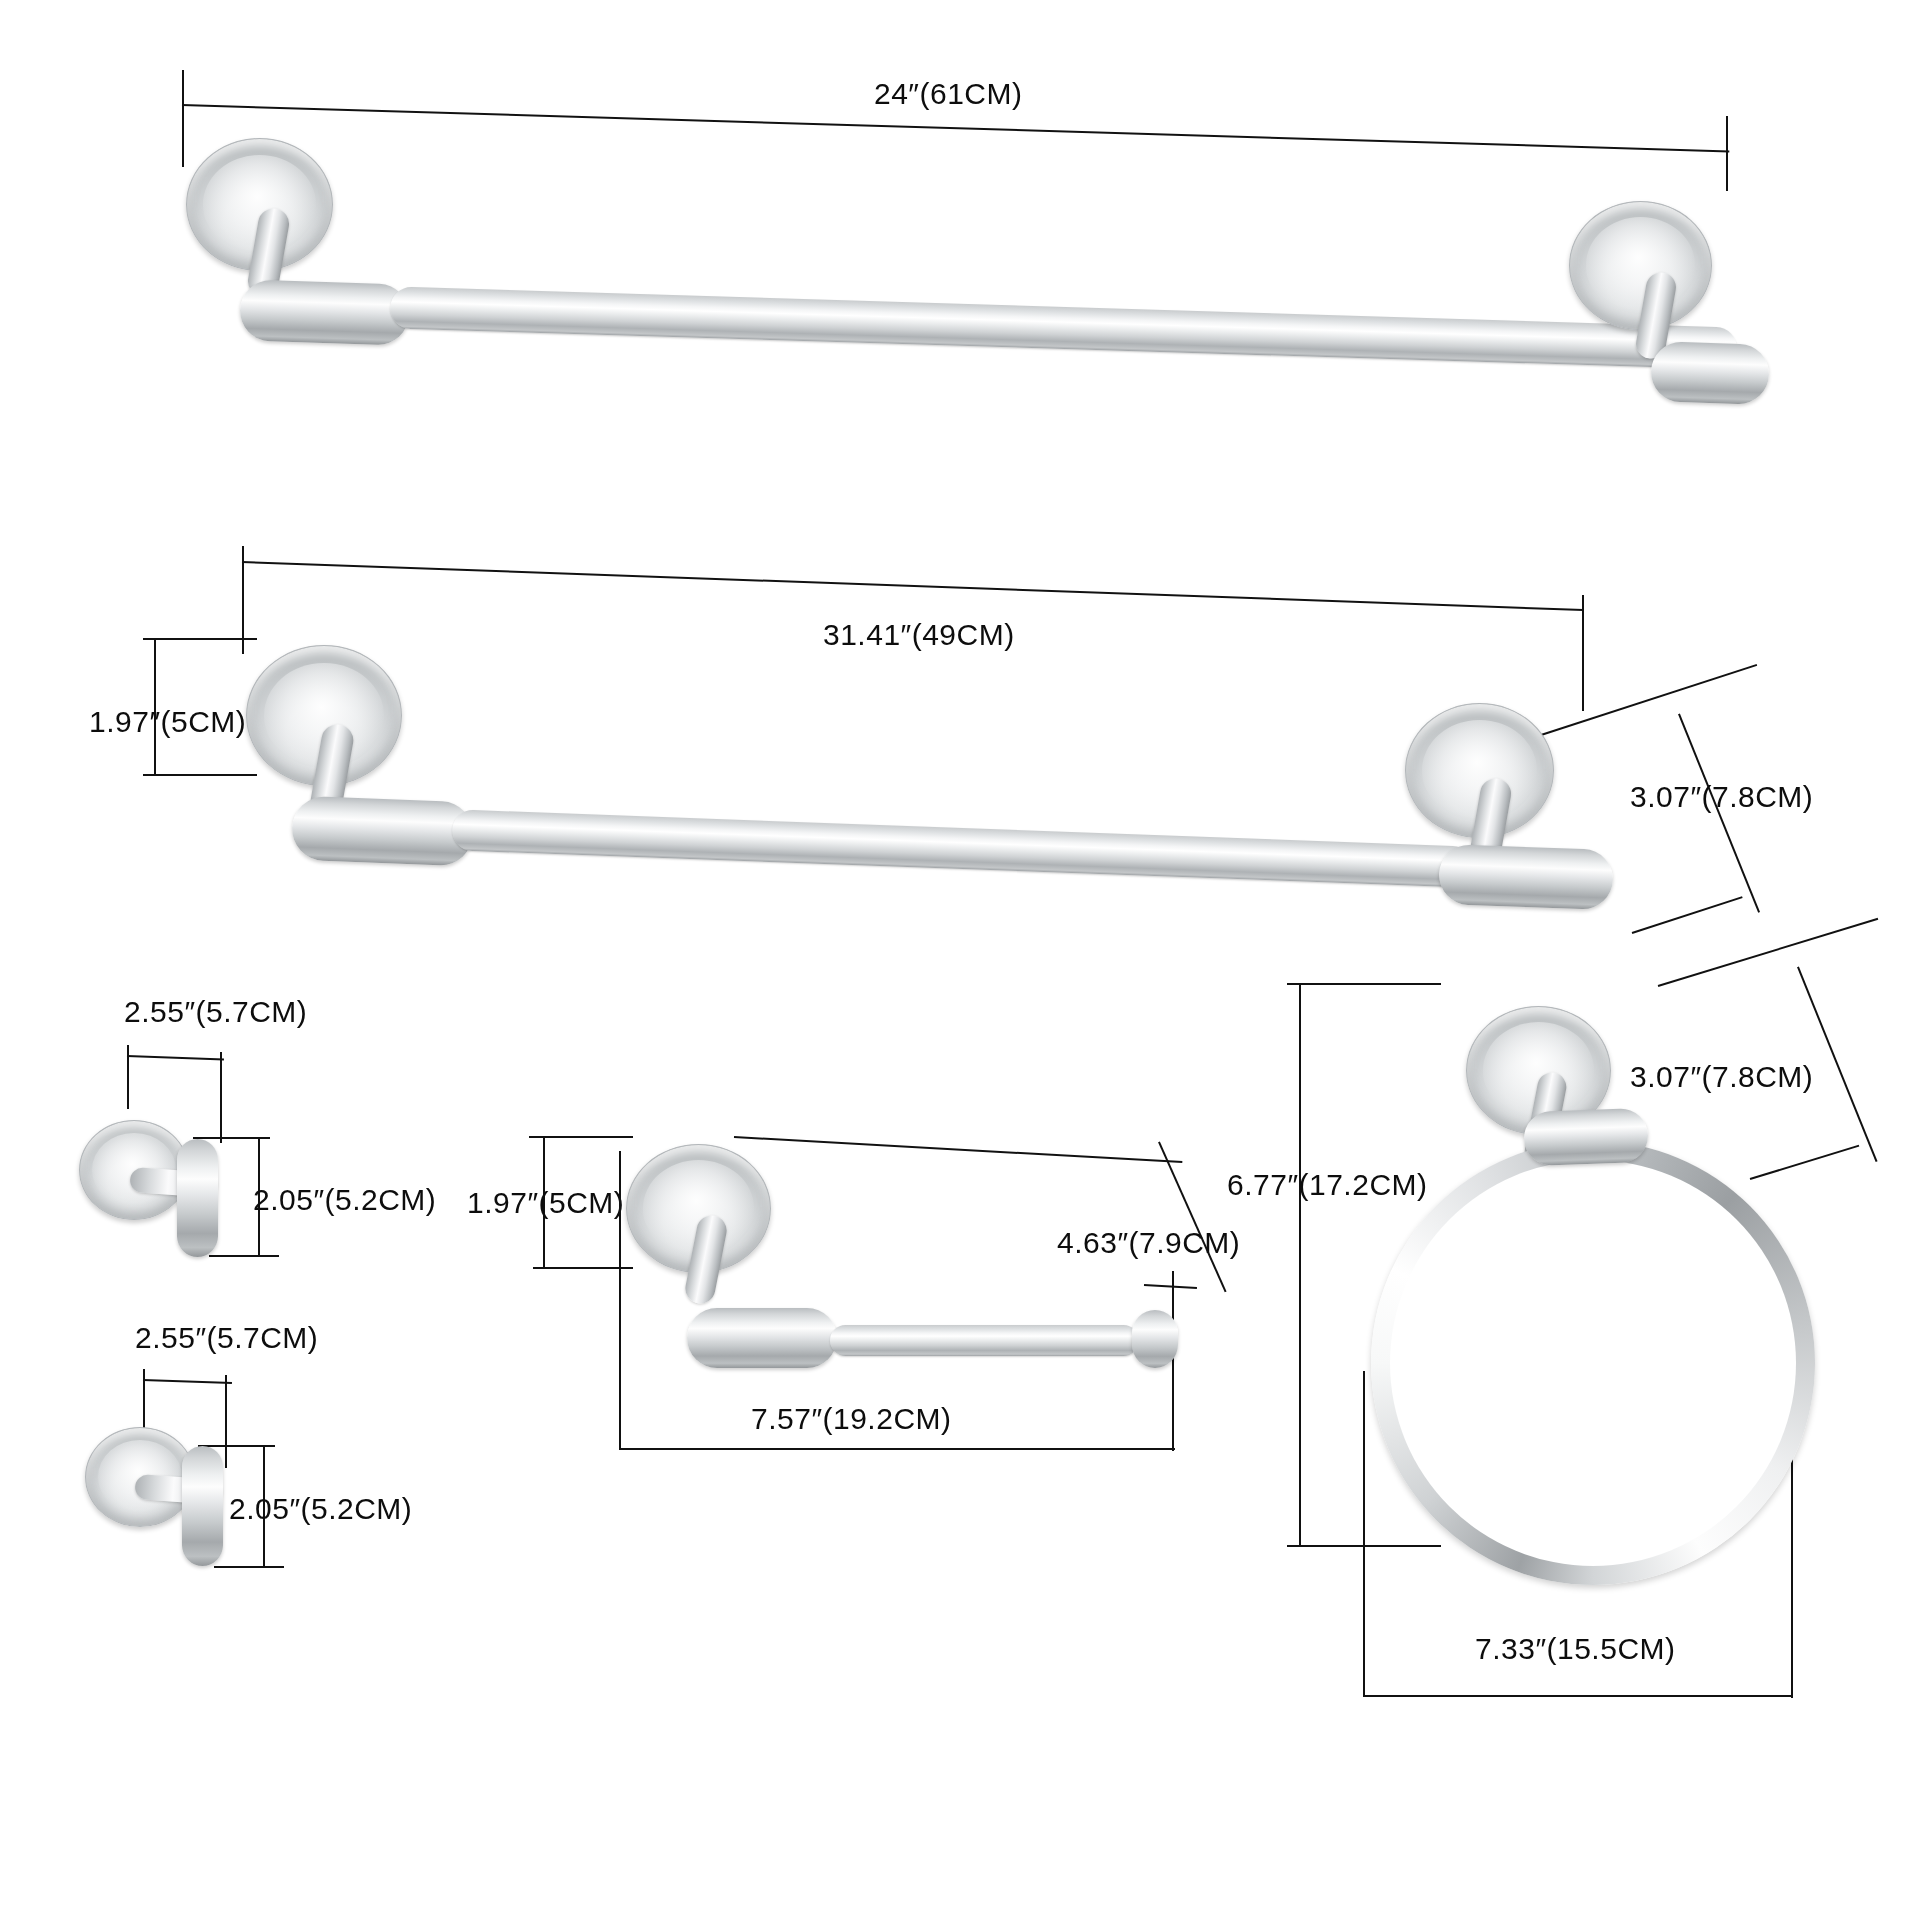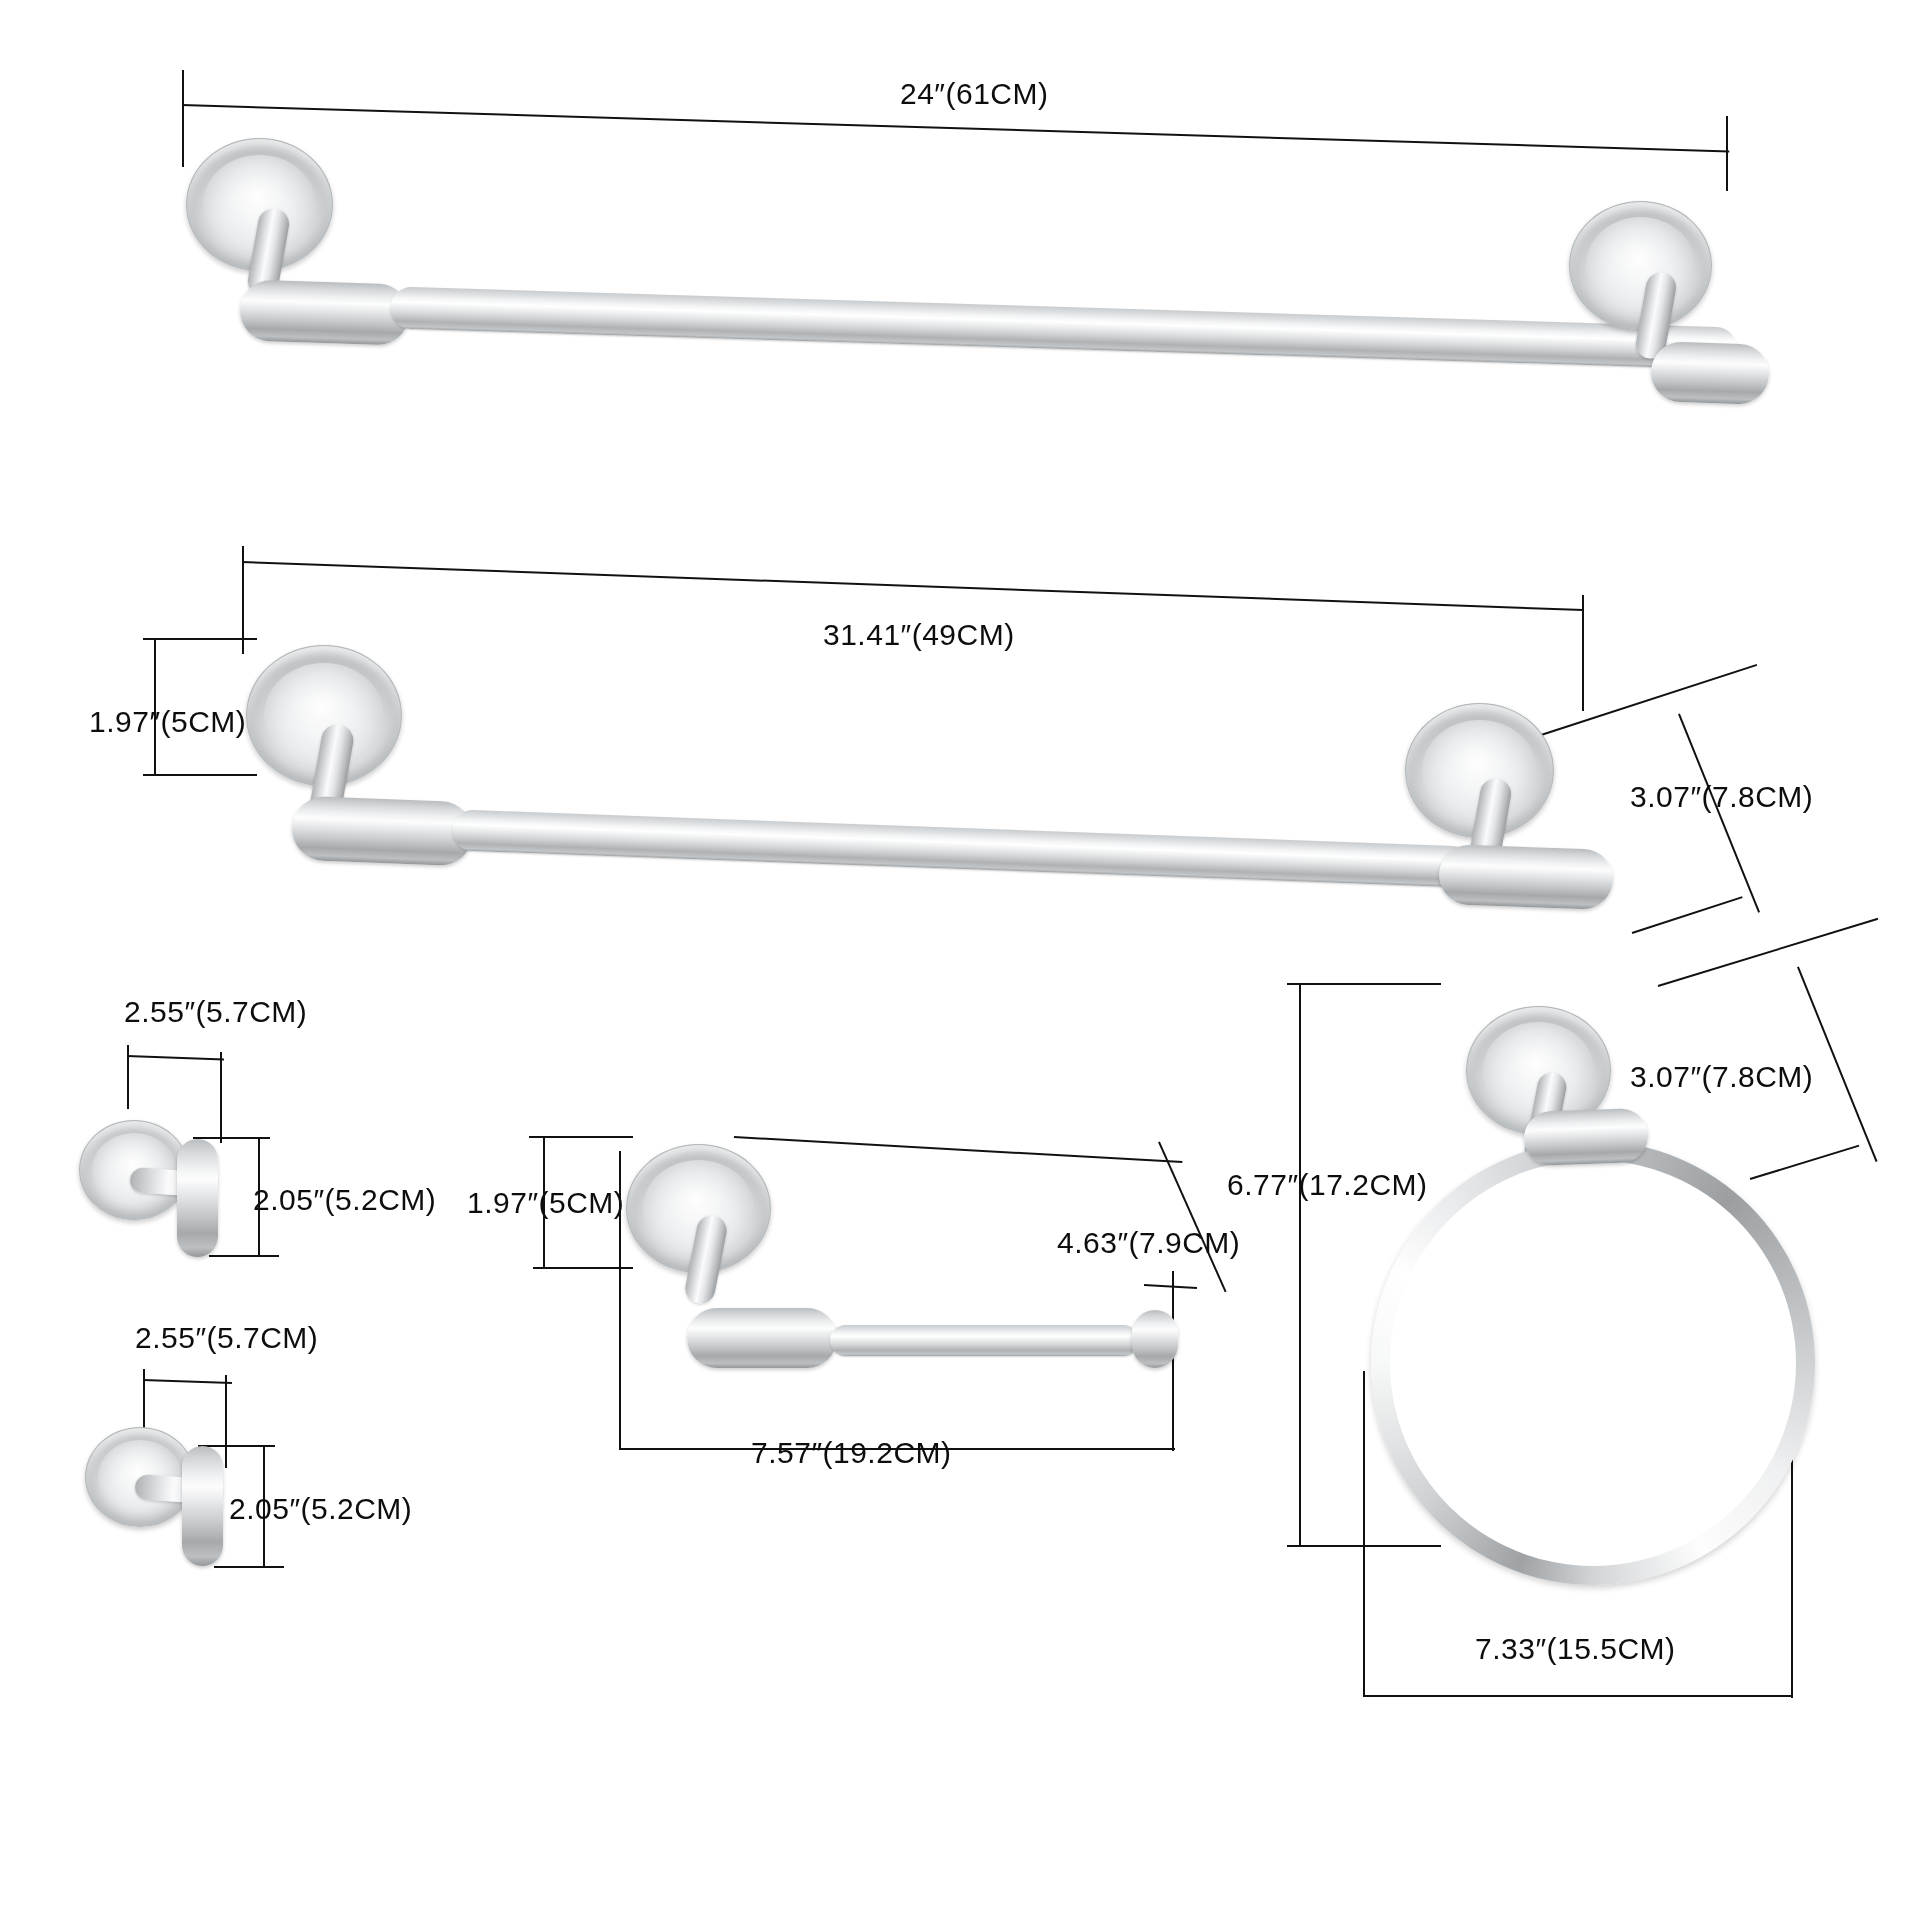--- a/index.html
+++ b/index.html
@@ -87,21 +87,21 @@
 <body>
 
 <div id="stage">
 
   <div>
 
     <div>
       <div class="ln ln-v" style="left:182px;top:70px;height:97px;"></div>
       <div class="ln ln-v" style="left:1726px;top:116px;height:75px;"></div>
       <div class="ln ln-d" style="left:182px;top:104px;width:1548px;transform:rotate(1.72deg);"></div>
-      <div class="dim-label" style="left:900px;top:77px;">24″(61CM)</div>
+      <div class="dim-label" style="left:874px;top:77px;">24″(61CM)</div>
     </div>
 
     <div class="flange" style="left:186px;top:138px;width:145px;height:131px;"></div>
     <div class="stem" style="left:253px;top:208px;width:31px;height:89px;transform:rotate(10deg);"></div>
     <div class="cap" style="left:240px;top:282px;width:169px;height:61px;transform:rotate(1.8deg);"></div>
 
     <div class="rod" style="left:390px;top:307px;width:1347px;height:42px;transform:rotate(1.75deg);"></div>
 
     <div class="flange" style="left:1569px;top:201px;width:141px;height:127px;"></div>
     <div class="stem" style="left:1641px;top:272px;width:30px;height:87px;transform:rotate(10deg);"></div>
@@ -190,21 +190,21 @@
       <div class="ln ln-h" style="left:529px;top:1136px;width:104px;"></div>
       <div class="ln ln-h" style="left:533px;top:1267px;width:100px;"></div>
       <div class="ln ln-v" style="left:543px;top:1136px;height:131px;"></div>
       <div class="dim-label" style="left:467px;top:1186px;">1.97″(5CM)</div>
     </div>
 
     <div>
       <div class="ln ln-v" style="left:619px;top:1151px;height:299px;"></div>
       <div class="ln ln-v" style="left:1172px;top:1271px;height:180px;"></div>
       <div class="ln ln-h" style="left:619px;top:1448px;width:556px;"></div>
-      <div class="dim-label" style="left:751px;top:1402px;margin-top:34px;">7.57″(19.2CM)</div>
+      <div class="dim-label" style="left:751px;top:1402px;">7.57″(19.2CM)</div>
     </div>
 
     <div>
       <div class="ln ln-d" style="left:734px;top:1136px;width:449px;transform:rotate(3.2deg);"></div>
       <div class="ln ln-d" style="left:1144px;top:1284px;width:53px;transform:rotate(3.2deg);"></div>
       <div class="ln ln-d" style="left:1159px;top:1141px;width:164px;transform:rotate(66deg);"></div>
       <div class="dim-label" style="left:1057px;top:1226px;">4.63″(7.9CM)</div>
     </div>
 
     <div class="flange" style="left:626px;top:1144px;width:143px;height:127px;"></div>

